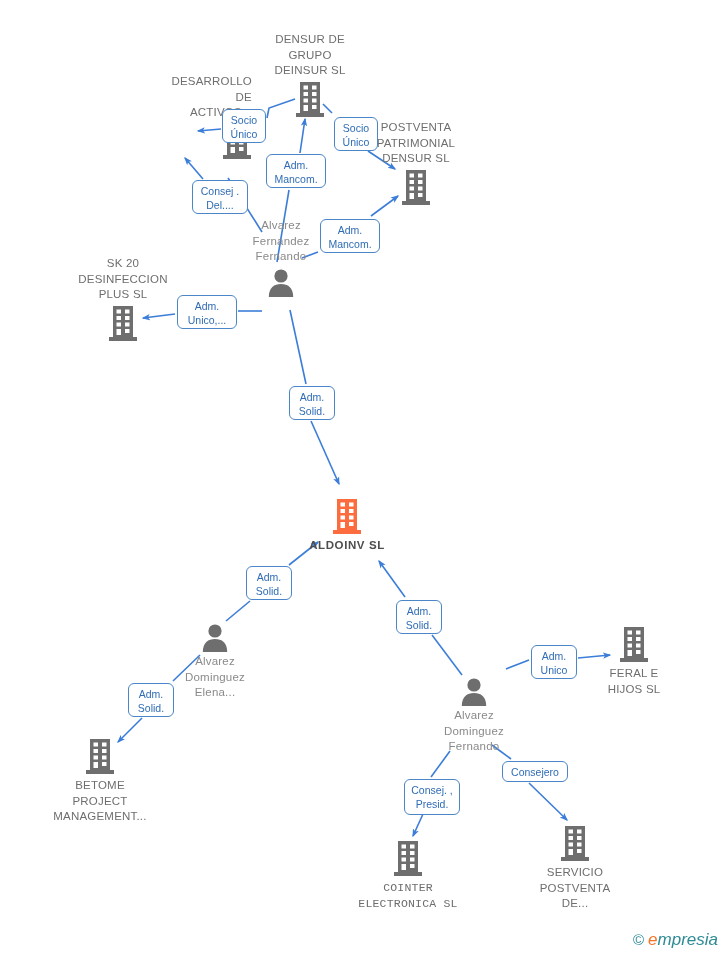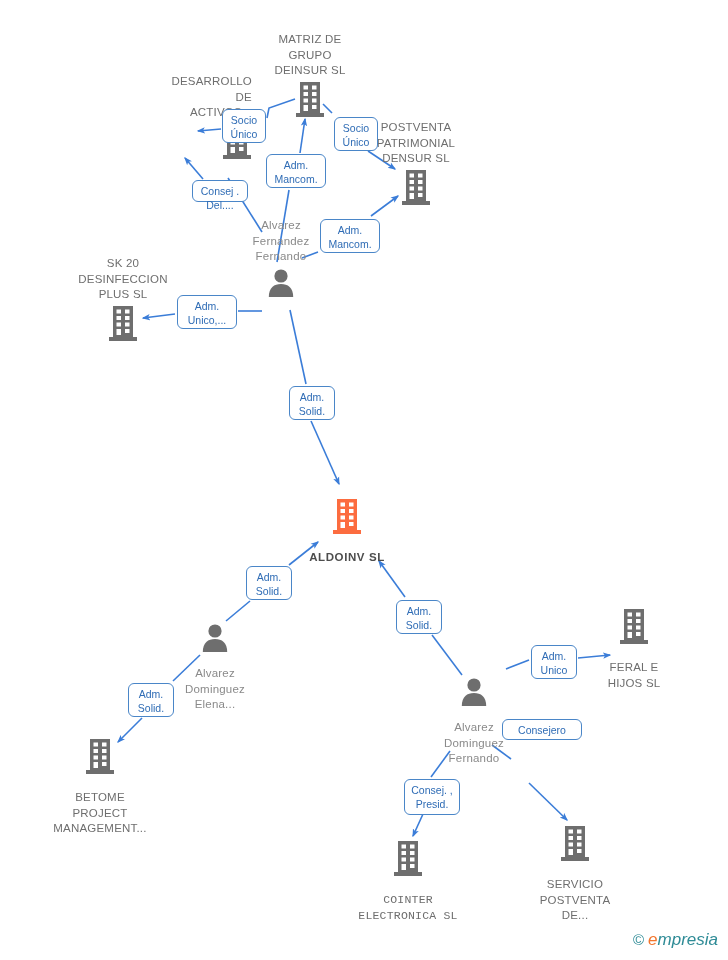--- a/index.html
+++ b/index.html
@@ -41,21 +41,21 @@
     display: block;
     font-size: 11.5px;
     line-height: 15.5px;
     color: #6e6e6e;
     letter-spacing: 0.2px;
     white-space: pre-line;
   }
   .node.company .caption { color: #6e6e6e; }
   .node.focus .caption { color: #4d4d4d; font-weight: bold; letter-spacing: .6px; }
   .node.caption-above .caption { margin-bottom: 2px; }
-  .node.caption-below .caption { margin-top: 14px; }
+  .node.caption-below .caption { margin-top: 2px; }
   .node.person .caption { color: #8a8a8a; }
 
   .edge-label {
     position: absolute;
     z-index: 5;
     box-sizing: border-box;
     border: 1px solid #4a86c8;
     border-radius: 6px;
     background: #ffffff;
     color: #2f6cb5;
@@ -159,21 +159,21 @@
           <rect x="8.5" y="17.5" width="4.5" height="4"></rect>
             <rect x="17" y="17.5" width="4.5" height="4"></rect>
           <rect x="8.5" y="24" width="4.5" height="6"></rect>
             <rect x="17" y="24" width="4.5" height="4"></rect>
         </g>
       </svg>
     </span>
   </div>
 
   <div class="node company caption-above" style="left:310px; top:32px;">
-    <span class="caption">MATRIZ DE
+    <span class="caption">DENSUR DE
 GRUPO
 DEINSUR  SL</span>
     <span class="glyph">
       <svg width="30" height="38" viewBox="0 0 30 38" aria-hidden="true">
         <rect x="5" y="1" width="20" height="31" fill="#6e6e6e"></rect>
         <rect x="1" y="32" width="28" height="4" fill="#6e6e6e"></rect>
         <g fill="#ffffff">
           <rect x="8.5" y="4.5" width="4.5" height="4"></rect>
             <rect x="17" y="4.5" width="4.5" height="4"></rect>
           <rect x="8.5" y="11" width="4.5" height="4"></rect>
@@ -302,21 +302,21 @@
           <rect x="8.5" y="24" width="4.5" height="6"></rect>
             <rect x="17" y="24" width="4.5" height="4"></rect>
         </g>
       </svg>
     </span>
     <span class="caption">BETOME
 PROJECT
 MANAGEMENT...</span>
   </div>
 
-  <div class="node company caption-below" style="left:634px; top:608px;">
+  <div class="node company caption-below" style="left:634px; top:626px;">
     <span class="glyph">
       <svg width="30" height="38" viewBox="0 0 30 38" aria-hidden="true">
         <rect x="5" y="1" width="20" height="31" fill="#6e6e6e"></rect>
         <rect x="1" y="32" width="28" height="4" fill="#6e6e6e"></rect>
         <g fill="#ffffff">
           <rect x="8.5" y="4.5" width="4.5" height="4"></rect>
             <rect x="17" y="4.5" width="4.5" height="4"></rect>
           <rect x="8.5" y="11" width="4.5" height="4"></rect>
             <rect x="17" y="11" width="4.5" height="4"></rect>
           <rect x="8.5" y="17.5" width="4.5" height="4"></rect>
@@ -372,21 +372,21 @@
 POSTVENTA
 DE...</span>
   </div>
 
   <div class="edge-label" style="left:222px; top:109px; width:44px; height:34px;">Socio
 Único</div>
 
   <div class="edge-label" style="left:334px; top:117px; width:44px; height:34px;">Socio
 Único</div>
 
-  <div class="edge-label" style="left:192px; top:180px; width:56px; height:22px;">Consej .
+  <div class="edge-label" style="left:192px; top:180px; width:56px; height:34px;">Consej .
 Del....</div>
 
   <div class="edge-label" style="left:266px; top:154px; width:60px; height:34px;">Adm.
 Mancom.</div>
 
   <div class="edge-label" style="left:320px; top:219px; width:60px; height:34px;">Adm.
 Mancom.</div>
 
   <div class="edge-label" style="left:177px; top:295px; width:60px; height:34px;">Adm.
 Unico,...</div>
@@ -402,20 +402,20 @@
 
   <div class="edge-label" style="left:128px; top:683px; width:46px; height:34px;">Adm.
 Solid.</div>
 
   <div class="edge-label" style="left:531px; top:645px; width:46px; height:34px;">Adm.
 Unico</div>
 
   <div class="edge-label" style="left:404px; top:779px; width:56px; height:36px;">Consej. ,
 Presid.</div>
 
-  <div class="edge-label" style="left:502px; top:719px; width:80px; height:21px; line-height:14px;">Consejero</div>
+  <div class="edge-label" style="left:502px; top:761px; width:66px; height:21px; line-height:14px;">Consejero</div>
 
   <div class="watermark">
     <span class="c">©</span>
     <span class="brand"><span class="lead">e</span><span>mpresia</span></span>
   </div>
 
 </div>
 
 </body></html>

